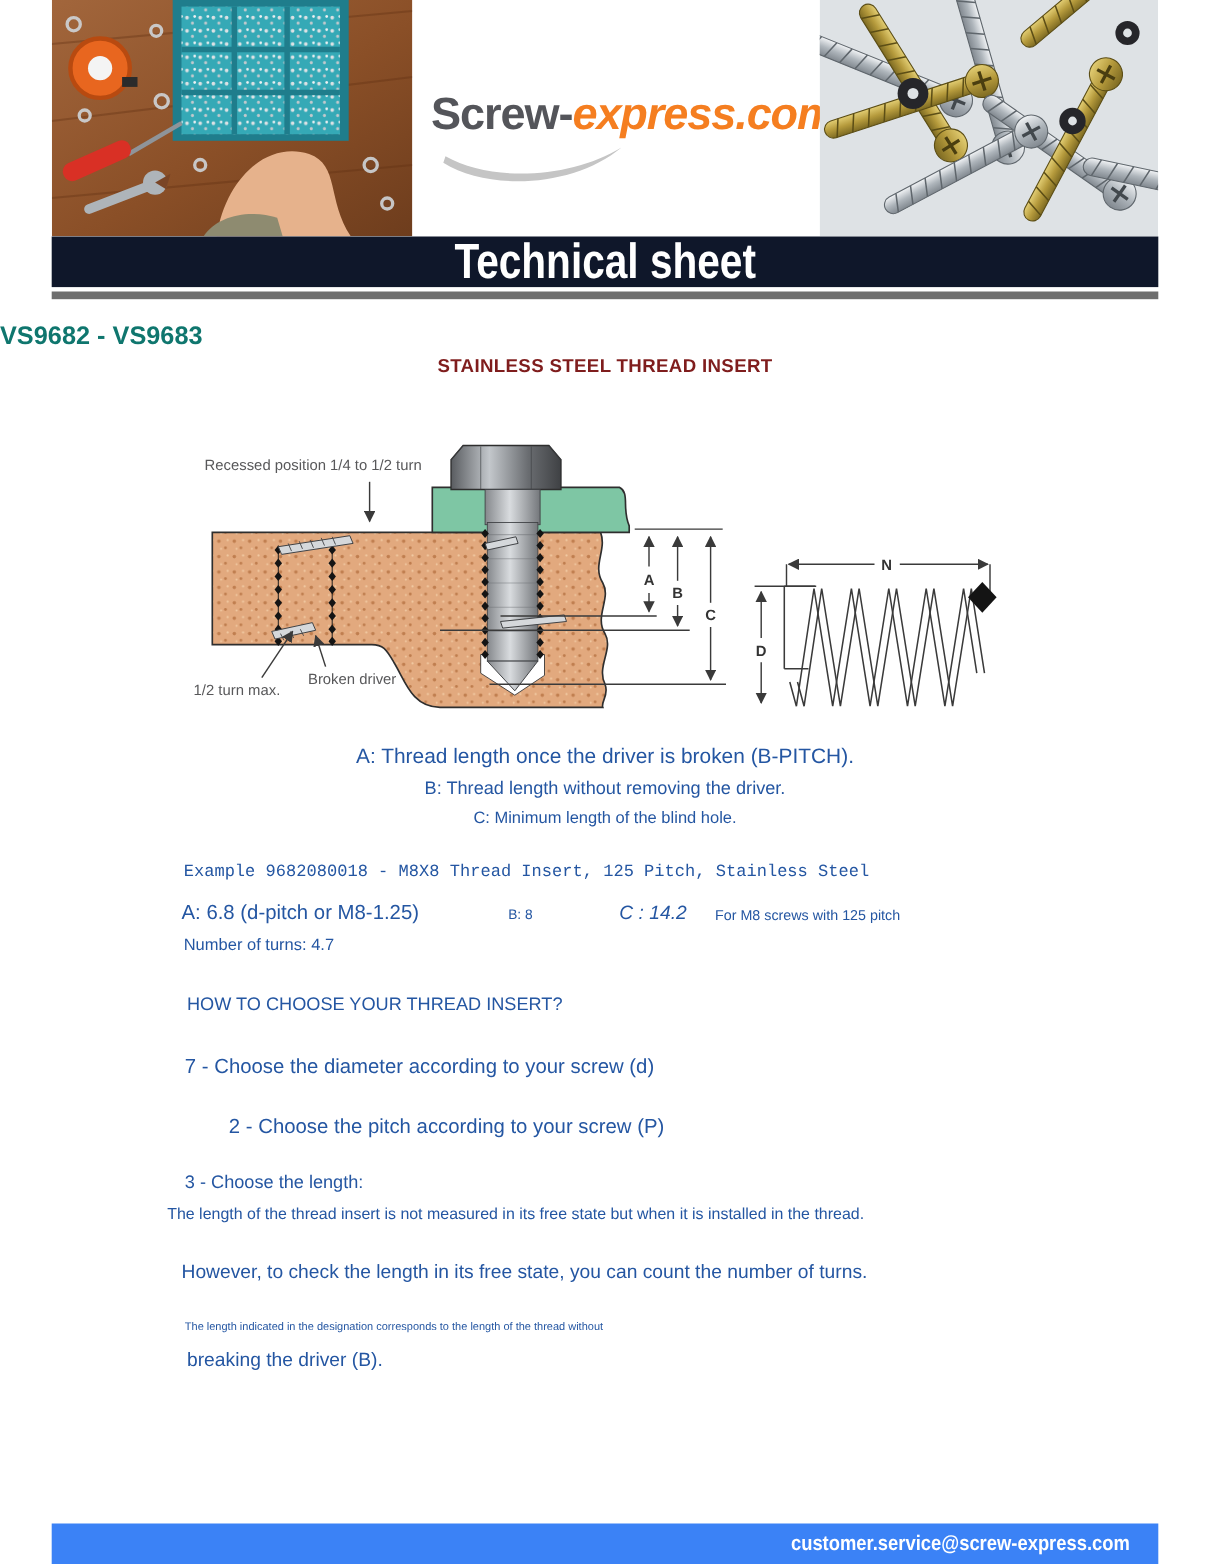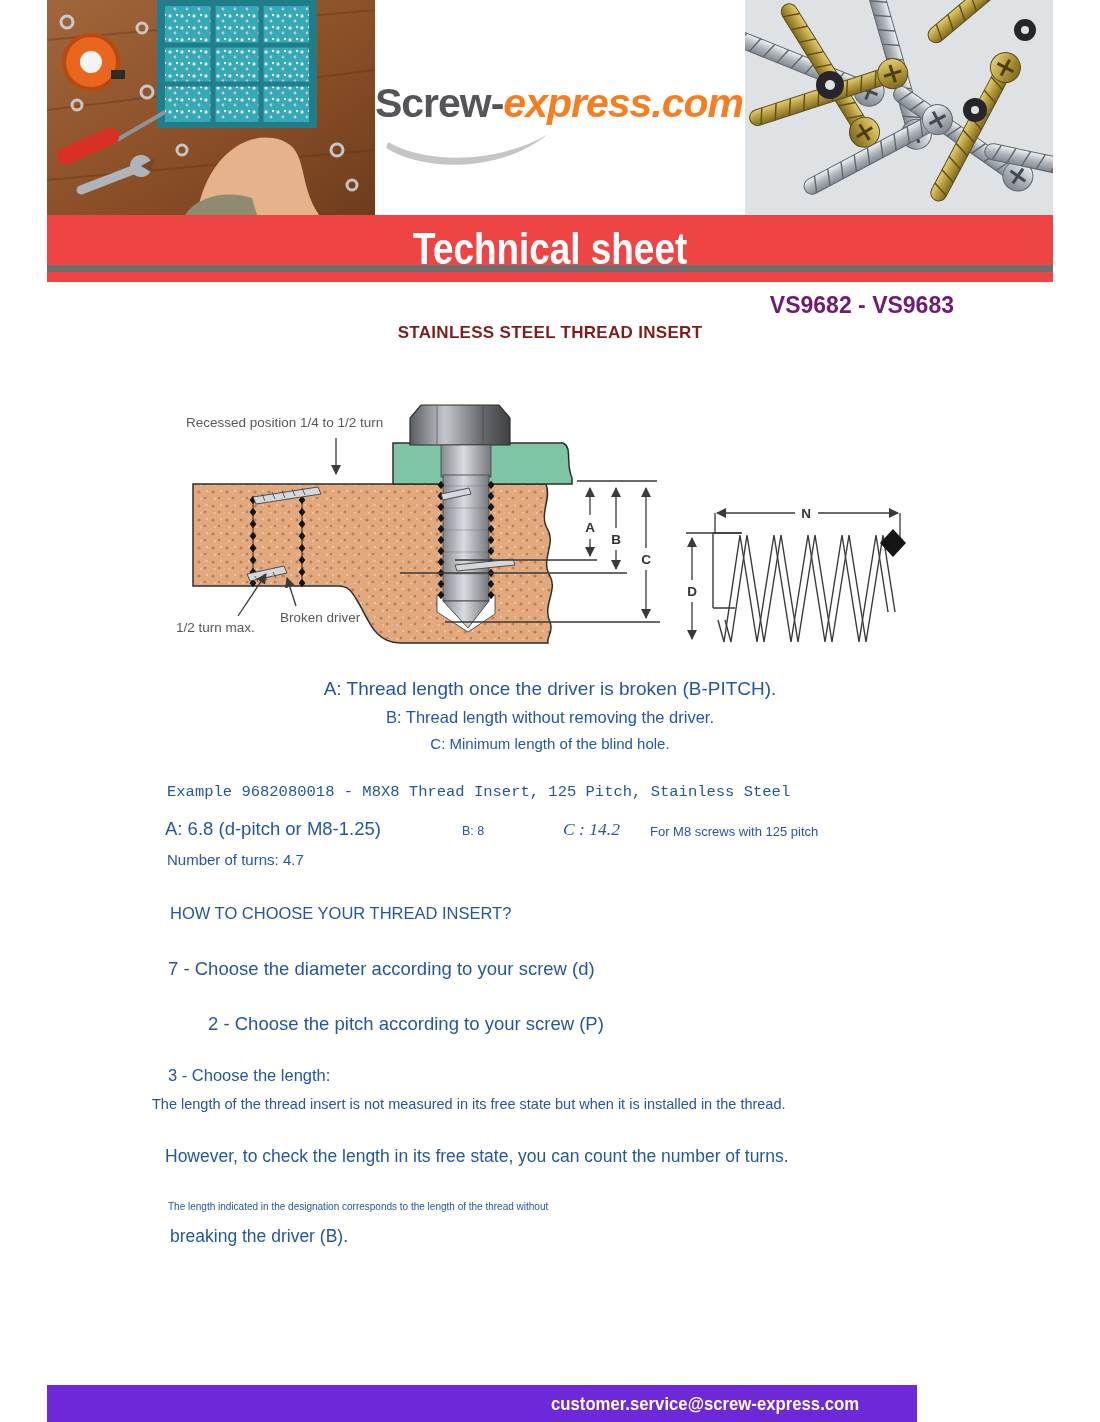--- a/index.html
+++ b/index.html
@@ -4,66 +4,66 @@
 <style>
   html,body{margin:0;padding:0;background:#fff;}
   .page{position:relative;width:1100px;height:1422px;background:#ffffff;
         font-family:"Liberation Sans",sans-serif;overflow:hidden;}
   .abs{position:absolute;}
 
   
   .photo{position:absolute;top:0;height:215px;overflow:hidden;}
   .photo-left{left:47px;width:328px;}
   .photo-right{left:745px;width:308px;}
-  .logo-zone{position:absolute;left:370px;top:0;width:378px;height:215px;}
+  .logo-zone{position:absolute;left:387px;top:0;width:378px;height:215px;}
   .logo-line{position:absolute;left:0;top:80px;width:100%;text-align:center;
              font-size:41px;font-weight:bold;letter-spacing:-1px;white-space:nowrap;}
   .logo-part1{color:#54555A;}
   .logo-part2{color:#F57E20;font-style:italic;}
   .logo-swoosh{position:absolute;left:10px;top:128px;}
 
-  .banner{position:absolute;left:47px;top:215px;width:1006px;height:67px;background:#ef4444;
+  .banner{position:absolute;left:47px;top:215px;width:1006px;height:46px;background:#0f172a;
           display:flex;align-items:center;justify-content:center;}
   .banner-title{color:#ffffff;font-size:45px;font-weight:bold;transform:scaleX(0.82);
                 letter-spacing:0;white-space:nowrap;}
   .banner-shadow{position:absolute;left:47px;top:265px;width:1006px;height:7px;background:#6E6E6E;}
 
   
-  .product-codes{position:absolute;left:0;top:292px;width:954px;text-align:right;
-                 font-size:23px;font-weight:bold;color:#701a75;}
+  .product-codes{position:absolute;left:0;top:292px;width:954px;text-align:left;
+                 font-size:23px;font-weight:bold;color:#0f766e;}
   .product-subtitle{position:absolute;left:0;top:323px;width:1100px;text-align:center;
                  font-size:17px;font-weight:600;color:#7f1d1d;letter-spacing:.3px;}
 
   
   .blue{color:#2456A2;}
   .def-a{position:absolute;left:0;top:678px;width:1100px;text-align:center;font-size:19px;}
   .def-b{position:absolute;left:0;top:708px;width:1100px;text-align:center;font-size:16.5px;}
   .def-c{position:absolute;left:0;top:735px;width:1100px;text-align:center;font-size:15px;}
 
   .ex-title{position:absolute;left:167px;top:783px;font-size:15.5px;font-family:Liberation Mono, monospace;}
   .ex-a{position:absolute;left:165px;top:818px;font-size:18.5px;}
   .ex-b{position:absolute;left:462px;top:824px;font-size:12.5px;}
   .ex-c{position:absolute;left:563px;top:819px;font-size:17.5px;font-style:italic;
-        font-family:Liberation Serif, serif;}
+        font-family:Liberation Sans, sans-serif;}
   .ex-note{position:absolute;left:650px;top:824px;font-size:13px;}
   .ex-turns{position:absolute;left:167px;top:851px;font-size:15px;}
 
   .howto-heading{position:absolute;left:170px;top:904px;font-size:16.5px;font-weight:500;}
   .step-1{position:absolute;left:168px;top:958px;font-size:18.5px;}
   .step-2{position:absolute;left:168px;top:1013px;font-size:18.5px;margin-left:40px;}
   .step-3{position:absolute;left:168px;top:1066px;font-size:16.5px;}
   .step-3-note{position:absolute;left:152px;top:1096px;font-size:14.5px;}
   .however{position:absolute;left:165px;top:1146px;font-size:17.5px;}
   .desig-1{position:absolute;left:168px;top:1201px;font-size:10px;}
   .desig-2{position:absolute;left:170px;top:1226px;font-size:17.5px;}
 
   
-  .footer-bar{position:absolute;left:47px;top:1385px;width:870px;height:37px;background:#6d28d9;
+  .footer-bar{position:absolute;left:47px;top:1385px;width:1006px;height:37px;background:#3b82f6;
               display:flex;align-items:center;justify-content:flex-end;box-sizing:border-box;
-              padding-right:58px;}
+              padding-right:26px;}
   .footer-email{color:#fff;font-weight:bold;font-size:19px;transform:scaleX(0.88);
                 transform-origin:right center;white-space:nowrap;}
 
   svg text{font-family:"Liberation Sans",sans-serif;}
 </style>
 </head>
 <body>
 
 <div class="page">
 

